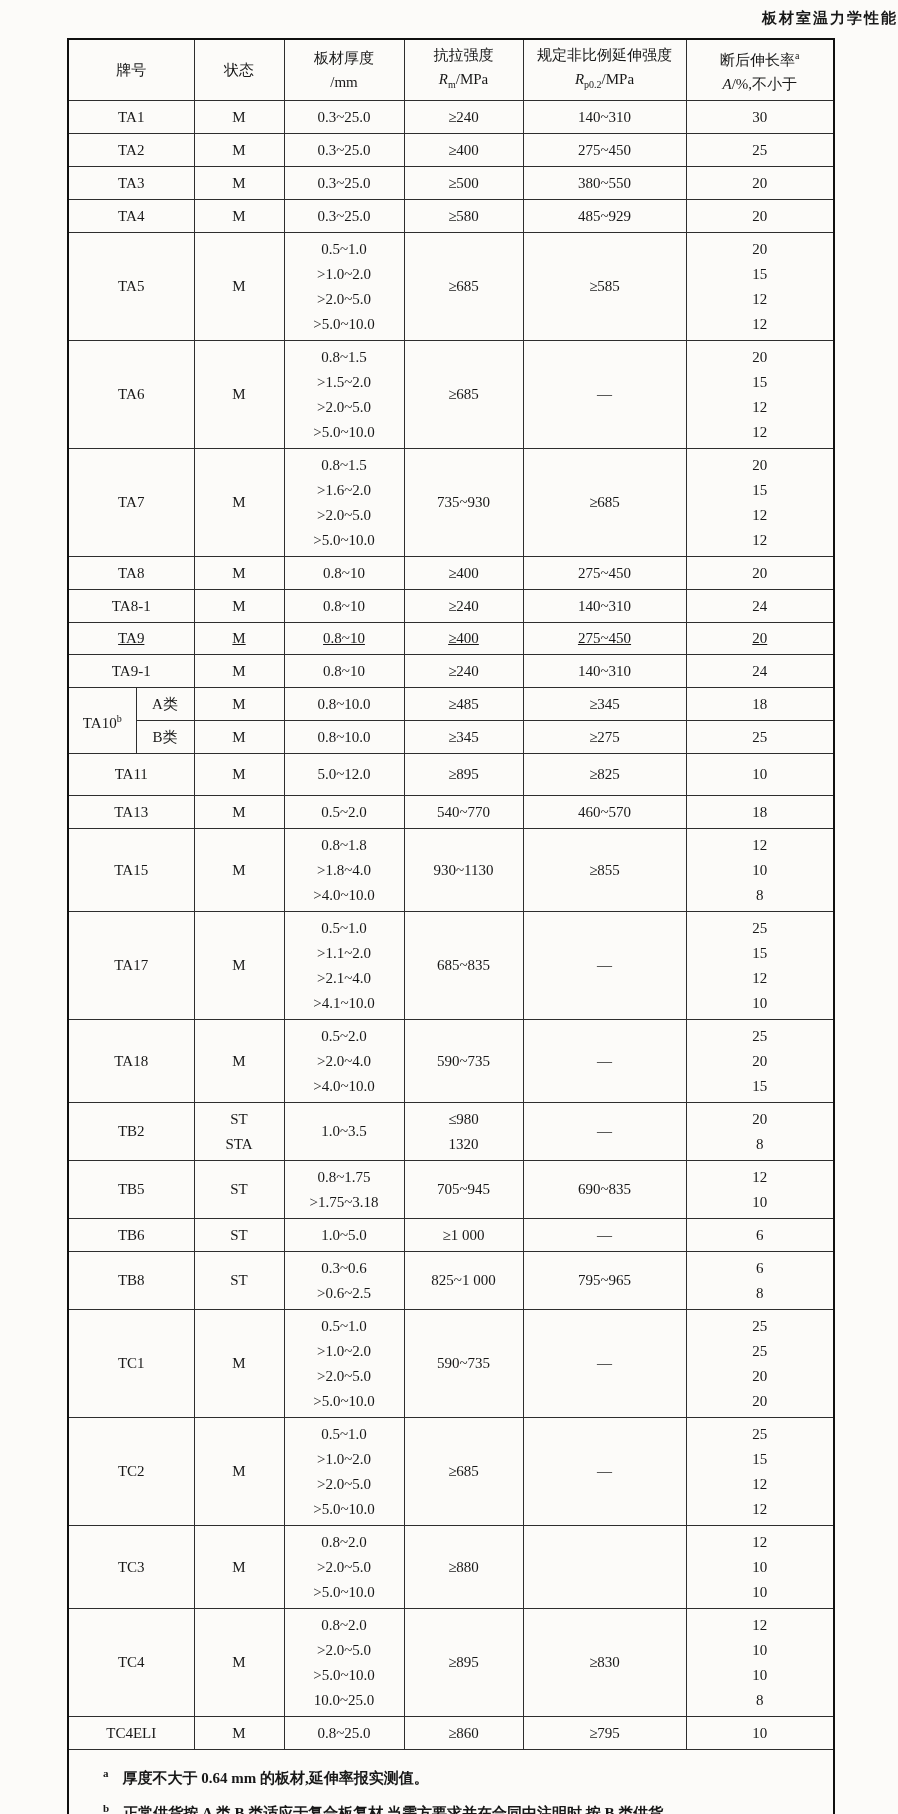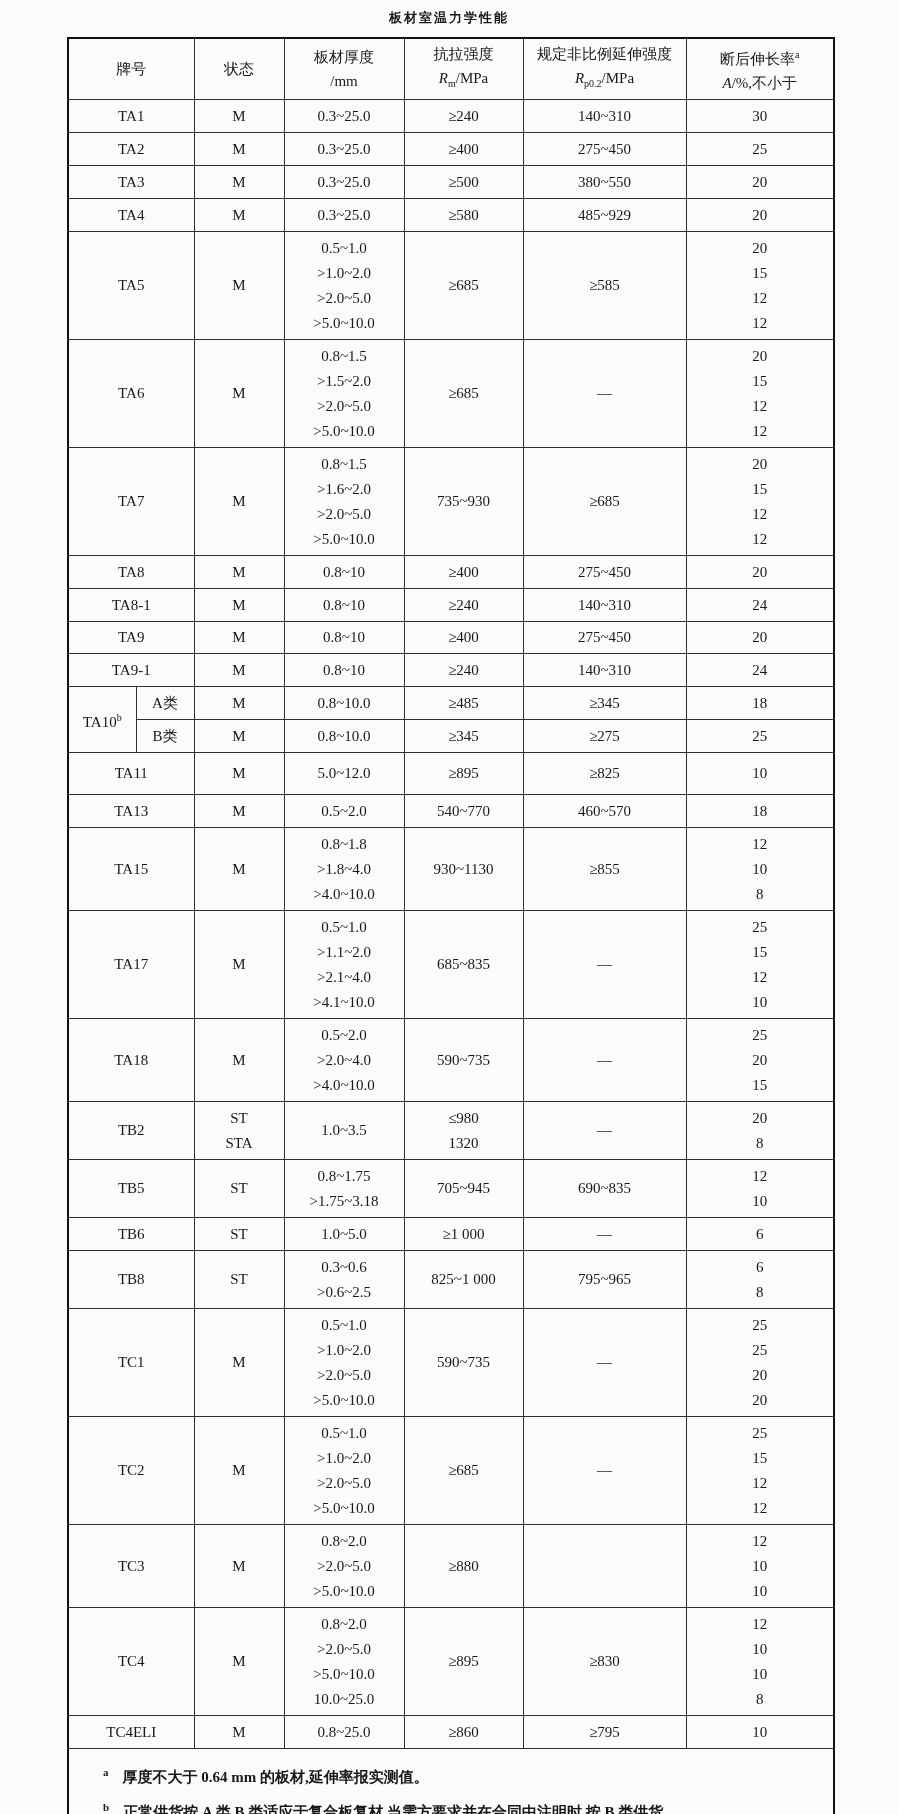--- a/index.html
+++ b/index.html
@@ -4,23 +4,23 @@
 <style>
   html,body{margin:0;padding:0;}
   body{
     width:898px;height:1814px;
     background:#fcfbf9;
     color:#181818;
     font-family:"Liberation Serif","DejaVu Serif",serif;
     overflow:hidden;
   }
   .doc-title{
-    text-align:center;
+    text-align:right;
     font-weight:bold;
-    font-size:13px;
+    font-size:15px;
     letter-spacing:2px;
     padding:9px 0 10px 0;
   }
   table.spec{
     border-collapse:collapse;
     table-layout:fixed;
     width:766px;
     margin-left:67px;
     border:2px solid #101010;
   }
@@ -287,21 +287,21 @@
         <td>
           <div class="line">≥240</div>
         </td>
         <td>
           <div class="line">140~310</div>
         </td>
         <td>
           <div class="line">24</div>
         </td>
       </tr>
-      <tr style="height: 21px;">
+      <tr style="height: 21px; text-decoration: underline;">
         <td colspan="2">
           <div class="line">TA9</div>
         </td>
         <td>
           <div class="line">M</div>
         </td>
         <td>
           <div class="line">0.8~10</div>
         </td>
         <td>

